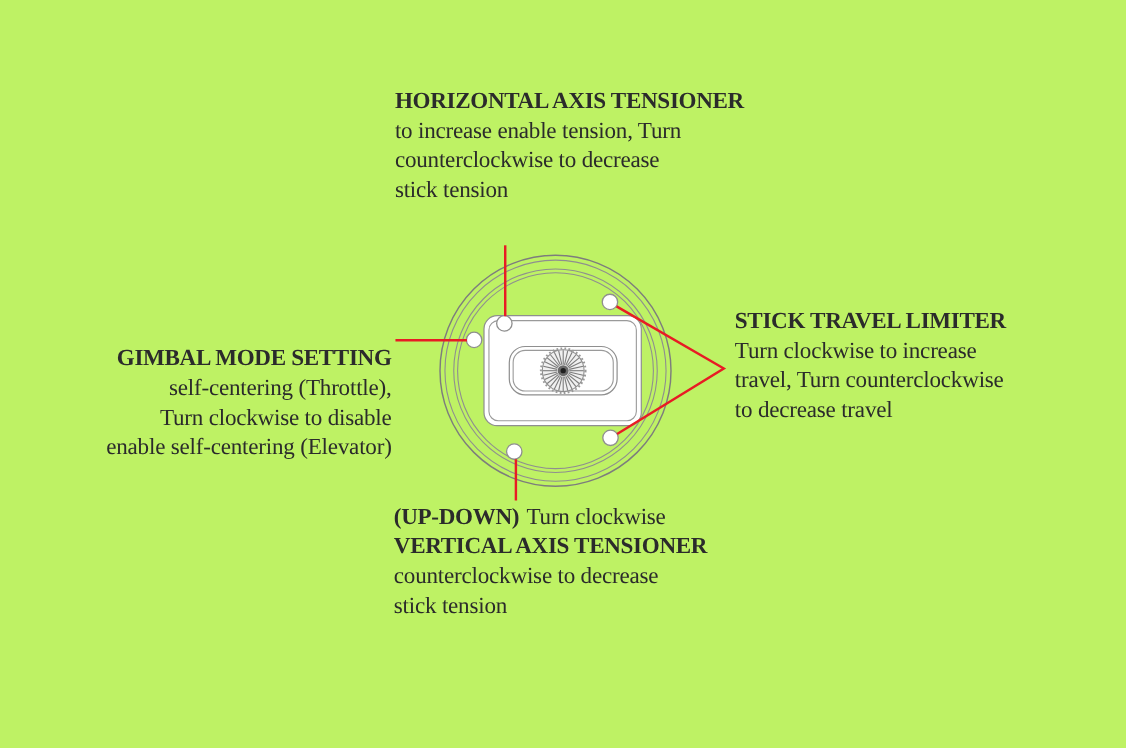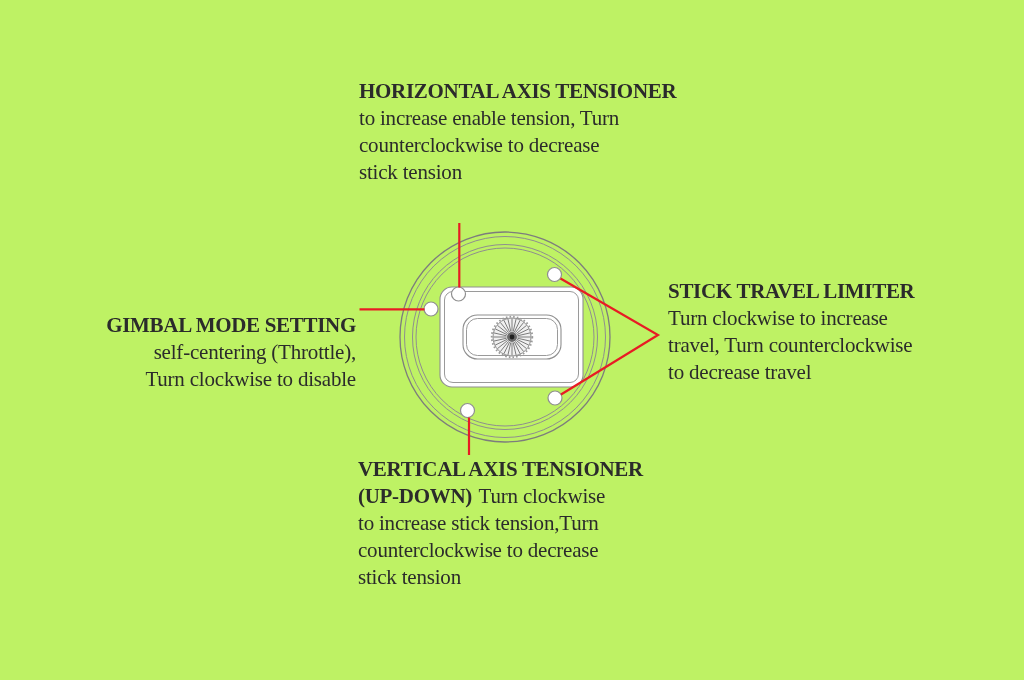--- a/index.html
+++ b/index.html
@@ -111,30 +111,30 @@
     <div class="line"><b>HORIZONTAL AXIS TENSIONER</b></div>
     <div class="line">to increase enable tension, Turn</div>
     <div class="line">counterclockwise to decrease</div>
     <div class="line">stick tension</div>
   </div>
 
   <div class="ann ann-left">
     <div class="line"><b>GIMBAL MODE SETTING</b></div>
     <div class="line">self-centering (Throttle),</div>
     <div class="line">Turn clockwise to disable</div>
+    <div class="line">enable self-centering (Elevator)</div>
   </div>
 
   <div class="ann ann-right">
     <div class="line"><b>STICK TRAVEL LIMITER</b></div>
     <div class="line">Turn clockwise to increase</div>
     <div class="line">travel, Turn counterclockwise</div>
     <div class="line">to decrease travel</div>
   </div>
 
   <div class="ann ann-bottom">
+    <div class="line"><b>(UP-DOWN)</b><span class="g1"> Turn clockwise</span></div>
     <div class="line"><b>VERTICAL AXIS TENSIONER</b></div>
-    <div class="line"><b>(UP-DOWN)</b><span class="g1"> Turn clockwise</span></div>
-    <div class="line">to increase stick tension,Turn</div>
     <div class="line">counterclockwise to decrease</div>
     <div class="line">stick tension</div>
   </div>
 
 </div>
 
 </body></html>

